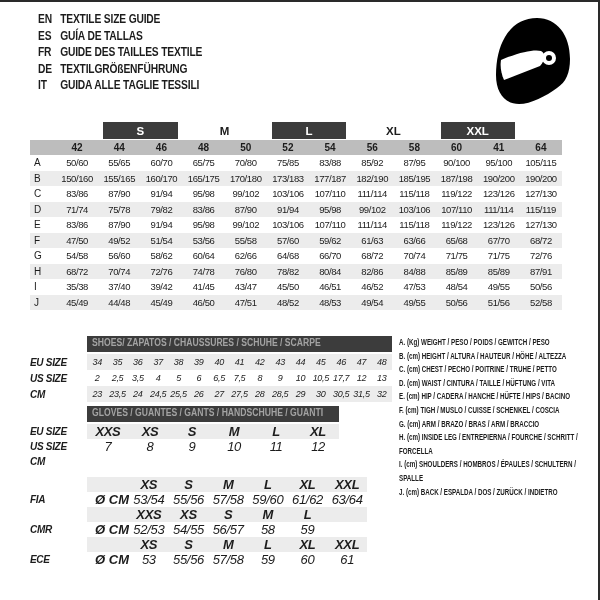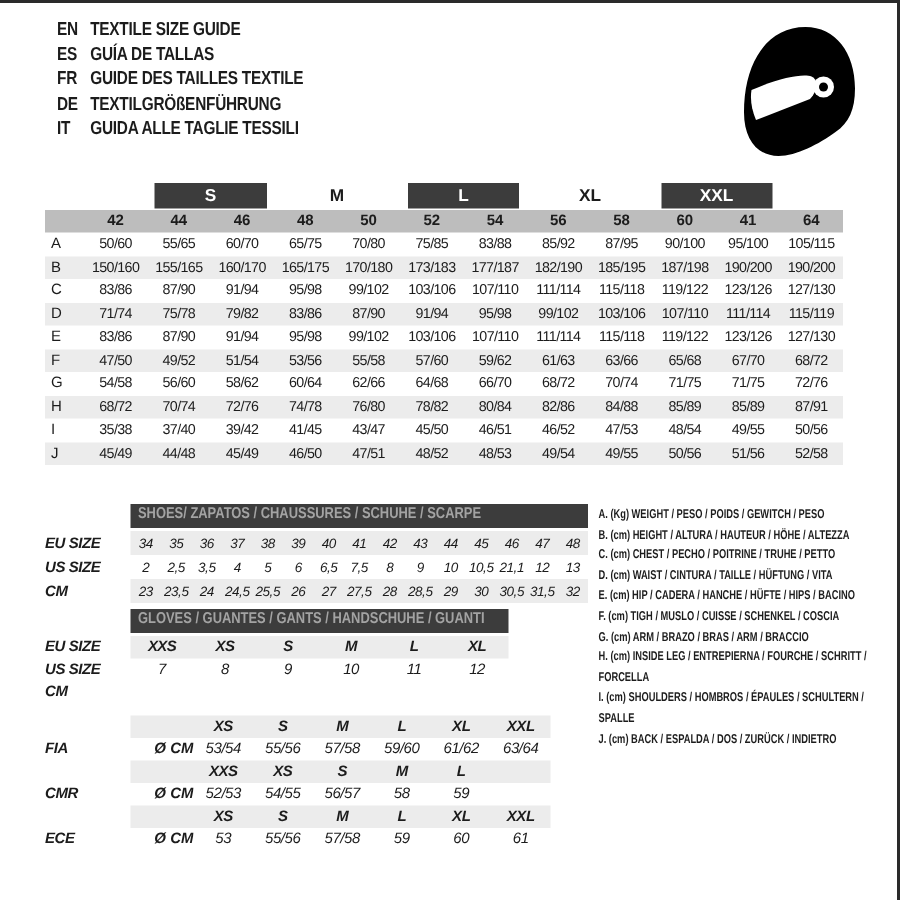--- a/index.html
+++ b/index.html
@@ -31,21 +31,21 @@
   .subtable{position:absolute;left:30px;}
   .shoes{top:336px;width:362px;}
   .gloves{top:406px;width:309px;}
   .helmetT{top:477px;width:337px;}
   .titlebar{margin-left:57px;height:16px;background:#3c3c3c;color:#a3a3a3;display:flex;align-items:flex-start;
             padding-left:5px;margin-bottom:2px;}
   .titletext{font-weight:bold;font-size:10.5px;white-space:nowrap;transform:scaleX(0.82);transform-origin:left center;}
   .subrow{display:flex;height:16px;align-items:stretch;font-style:italic;}
   .gloves .subrow,.helmetT .subrow{height:15px;}
   .sublabel{width:57px;display:flex;align-items:center;font-weight:bold;font-size:10px;letter-spacing:-0.3px;}
-  .subvals{flex:1;display:grid;align-items:center;text-align:center;font-size:10px;letter-spacing:-0.3px;}
+  .subvals{flex:1;display:grid;align-items:center;text-align:center;font-size:13px;letter-spacing:-0.3px;}
   .subvals > div{overflow:hidden;white-space:nowrap;}
   .shoes .subvals{grid-template-columns:repeat(15,1fr);font-size:9px;}
   .gloves .subvals{grid-template-columns:repeat(6,1fr);letter-spacing:-0.4px;}
   .helmetT .subvals{grid-template-columns:42px repeat(6,1fr);}
   .size-labels .subvals > div{font-weight:bold;}
   .unitcell{font-weight:bold;letter-spacing:0;text-align:right;}
 
   
   .legend{position:absolute;left:399px;top:336px;width:262px;transform:scaleX(0.73);transform-origin:left top;
           font-weight:bold;font-size:8.5px;line-height:13.6px;letter-spacing:0;}
@@ -298,21 +298,21 @@
         <div>3,5</div>
         <div>4</div>
         <div>5</div>
         <div>6</div>
         <div>6,5</div>
         <div>7,5</div>
         <div>8</div>
         <div>9</div>
         <div>10</div>
         <div>10,5</div>
-        <div>21,1</div>
+        <div>17,7</div>
         <div>12</div>
         <div>13</div>
       </div>
     </div>
     <div class="subrow values">
       <div class="sublabel">CM</div>
       <div class="subvals shade">
         <div>23</div>
         <div>23,5</div>
         <div>24</div>

